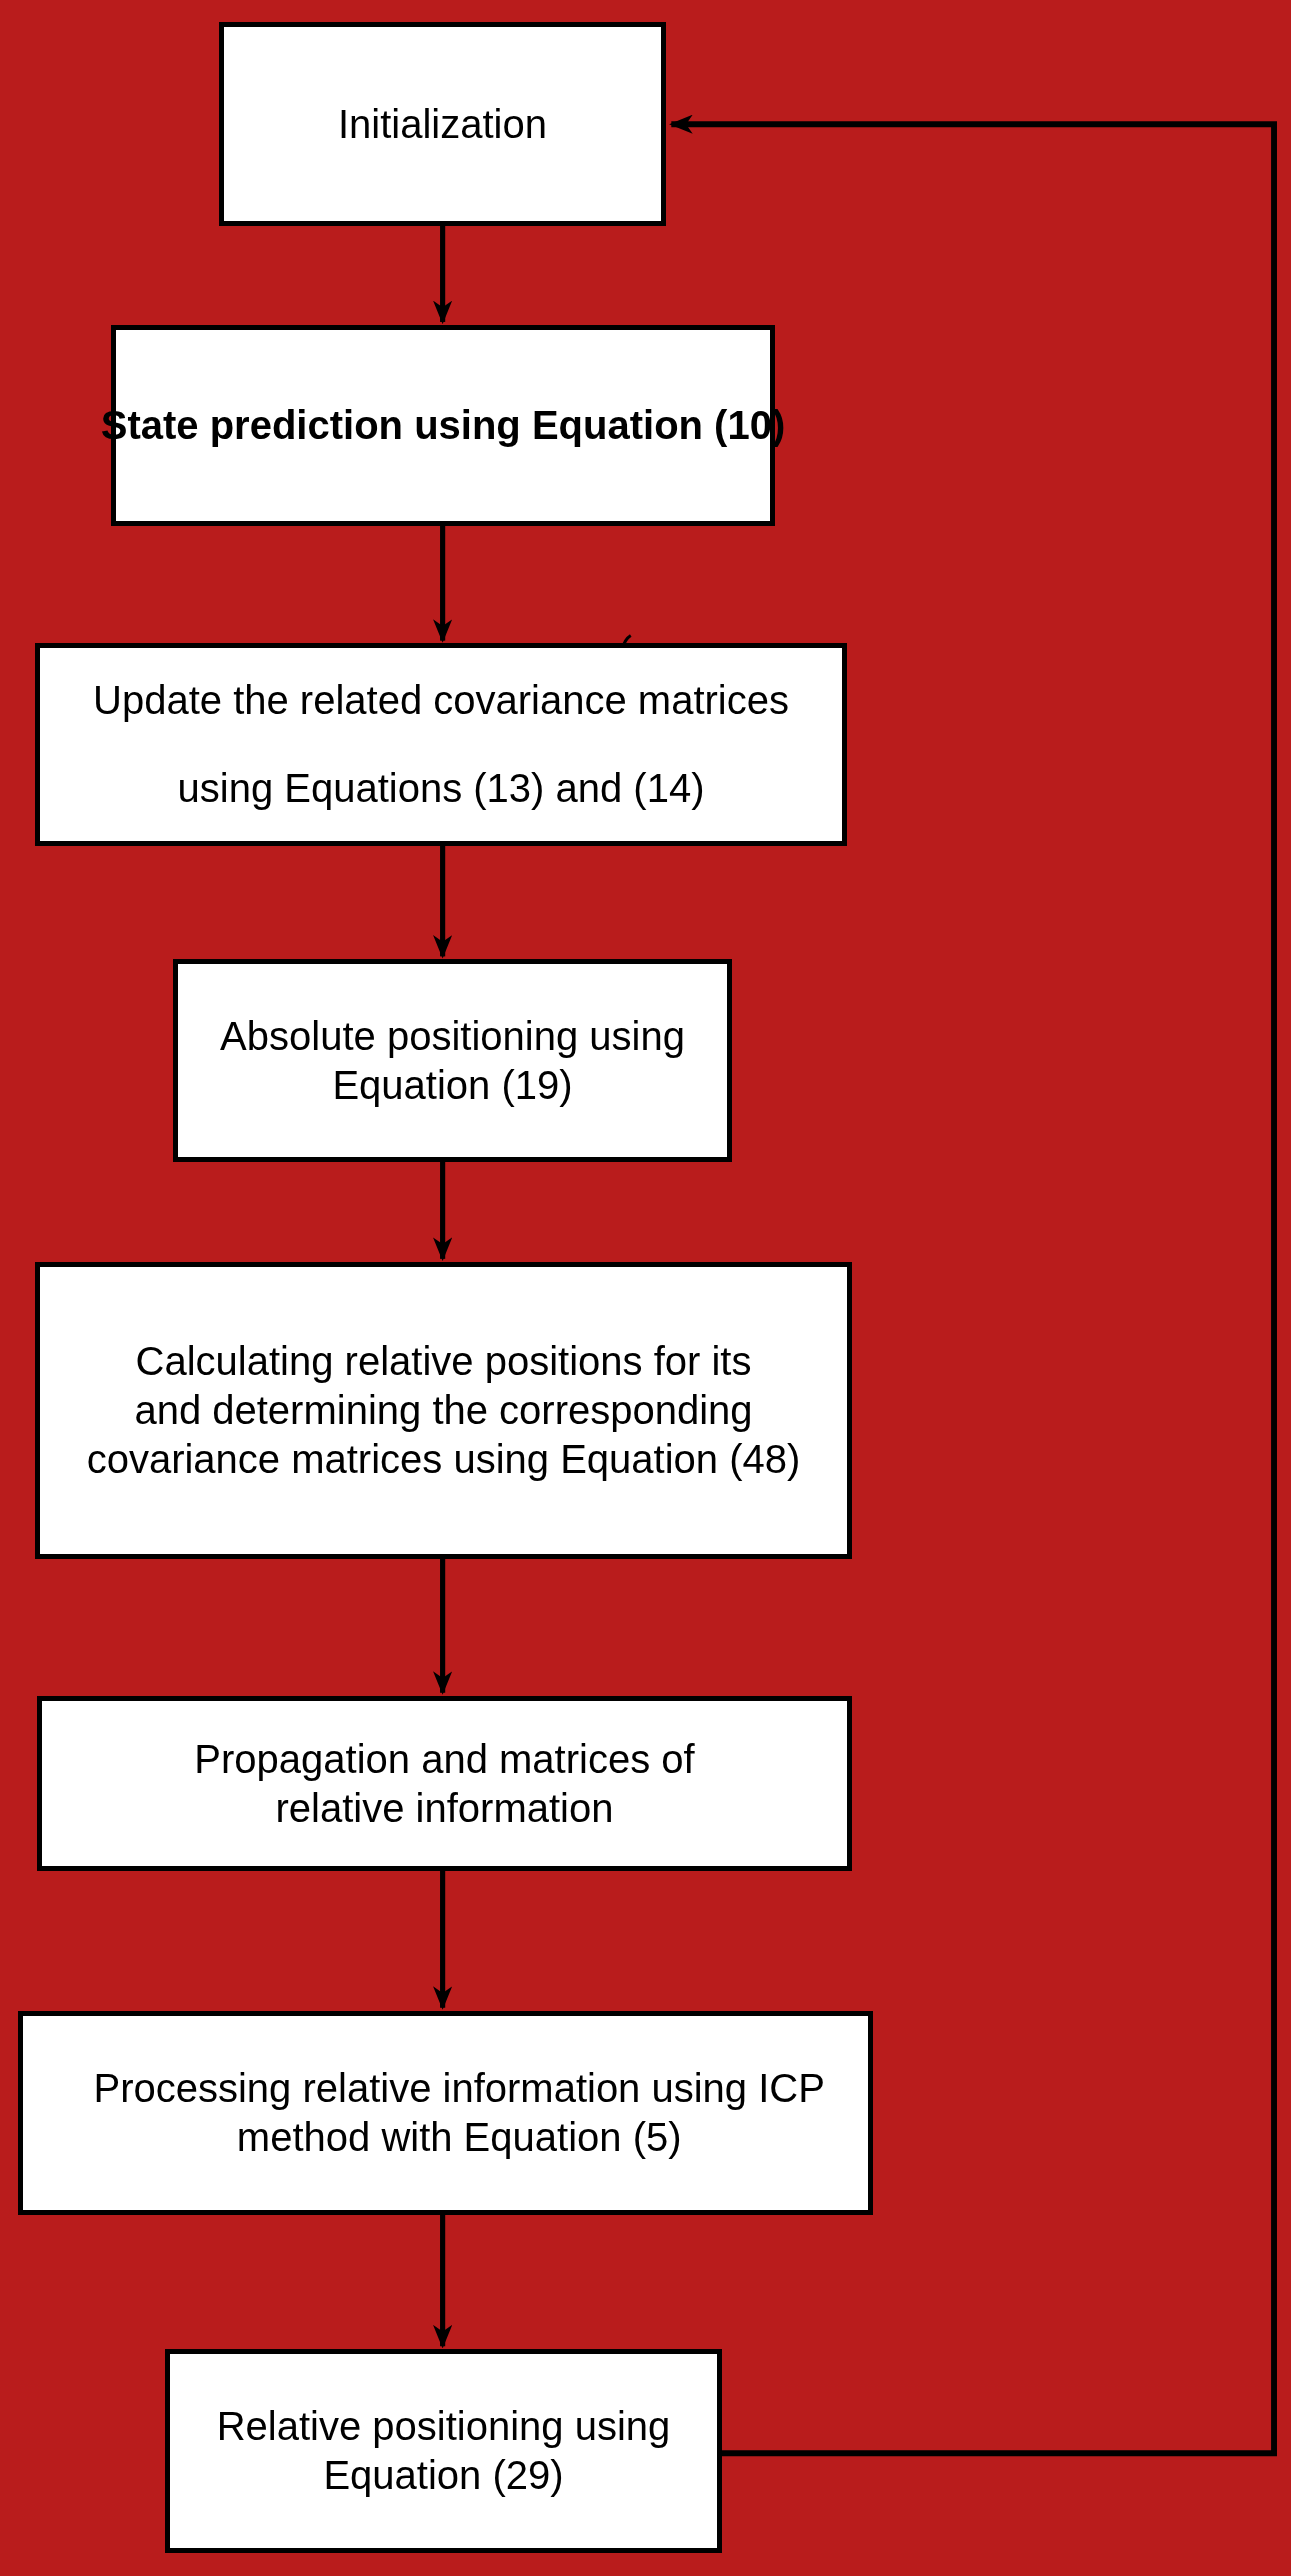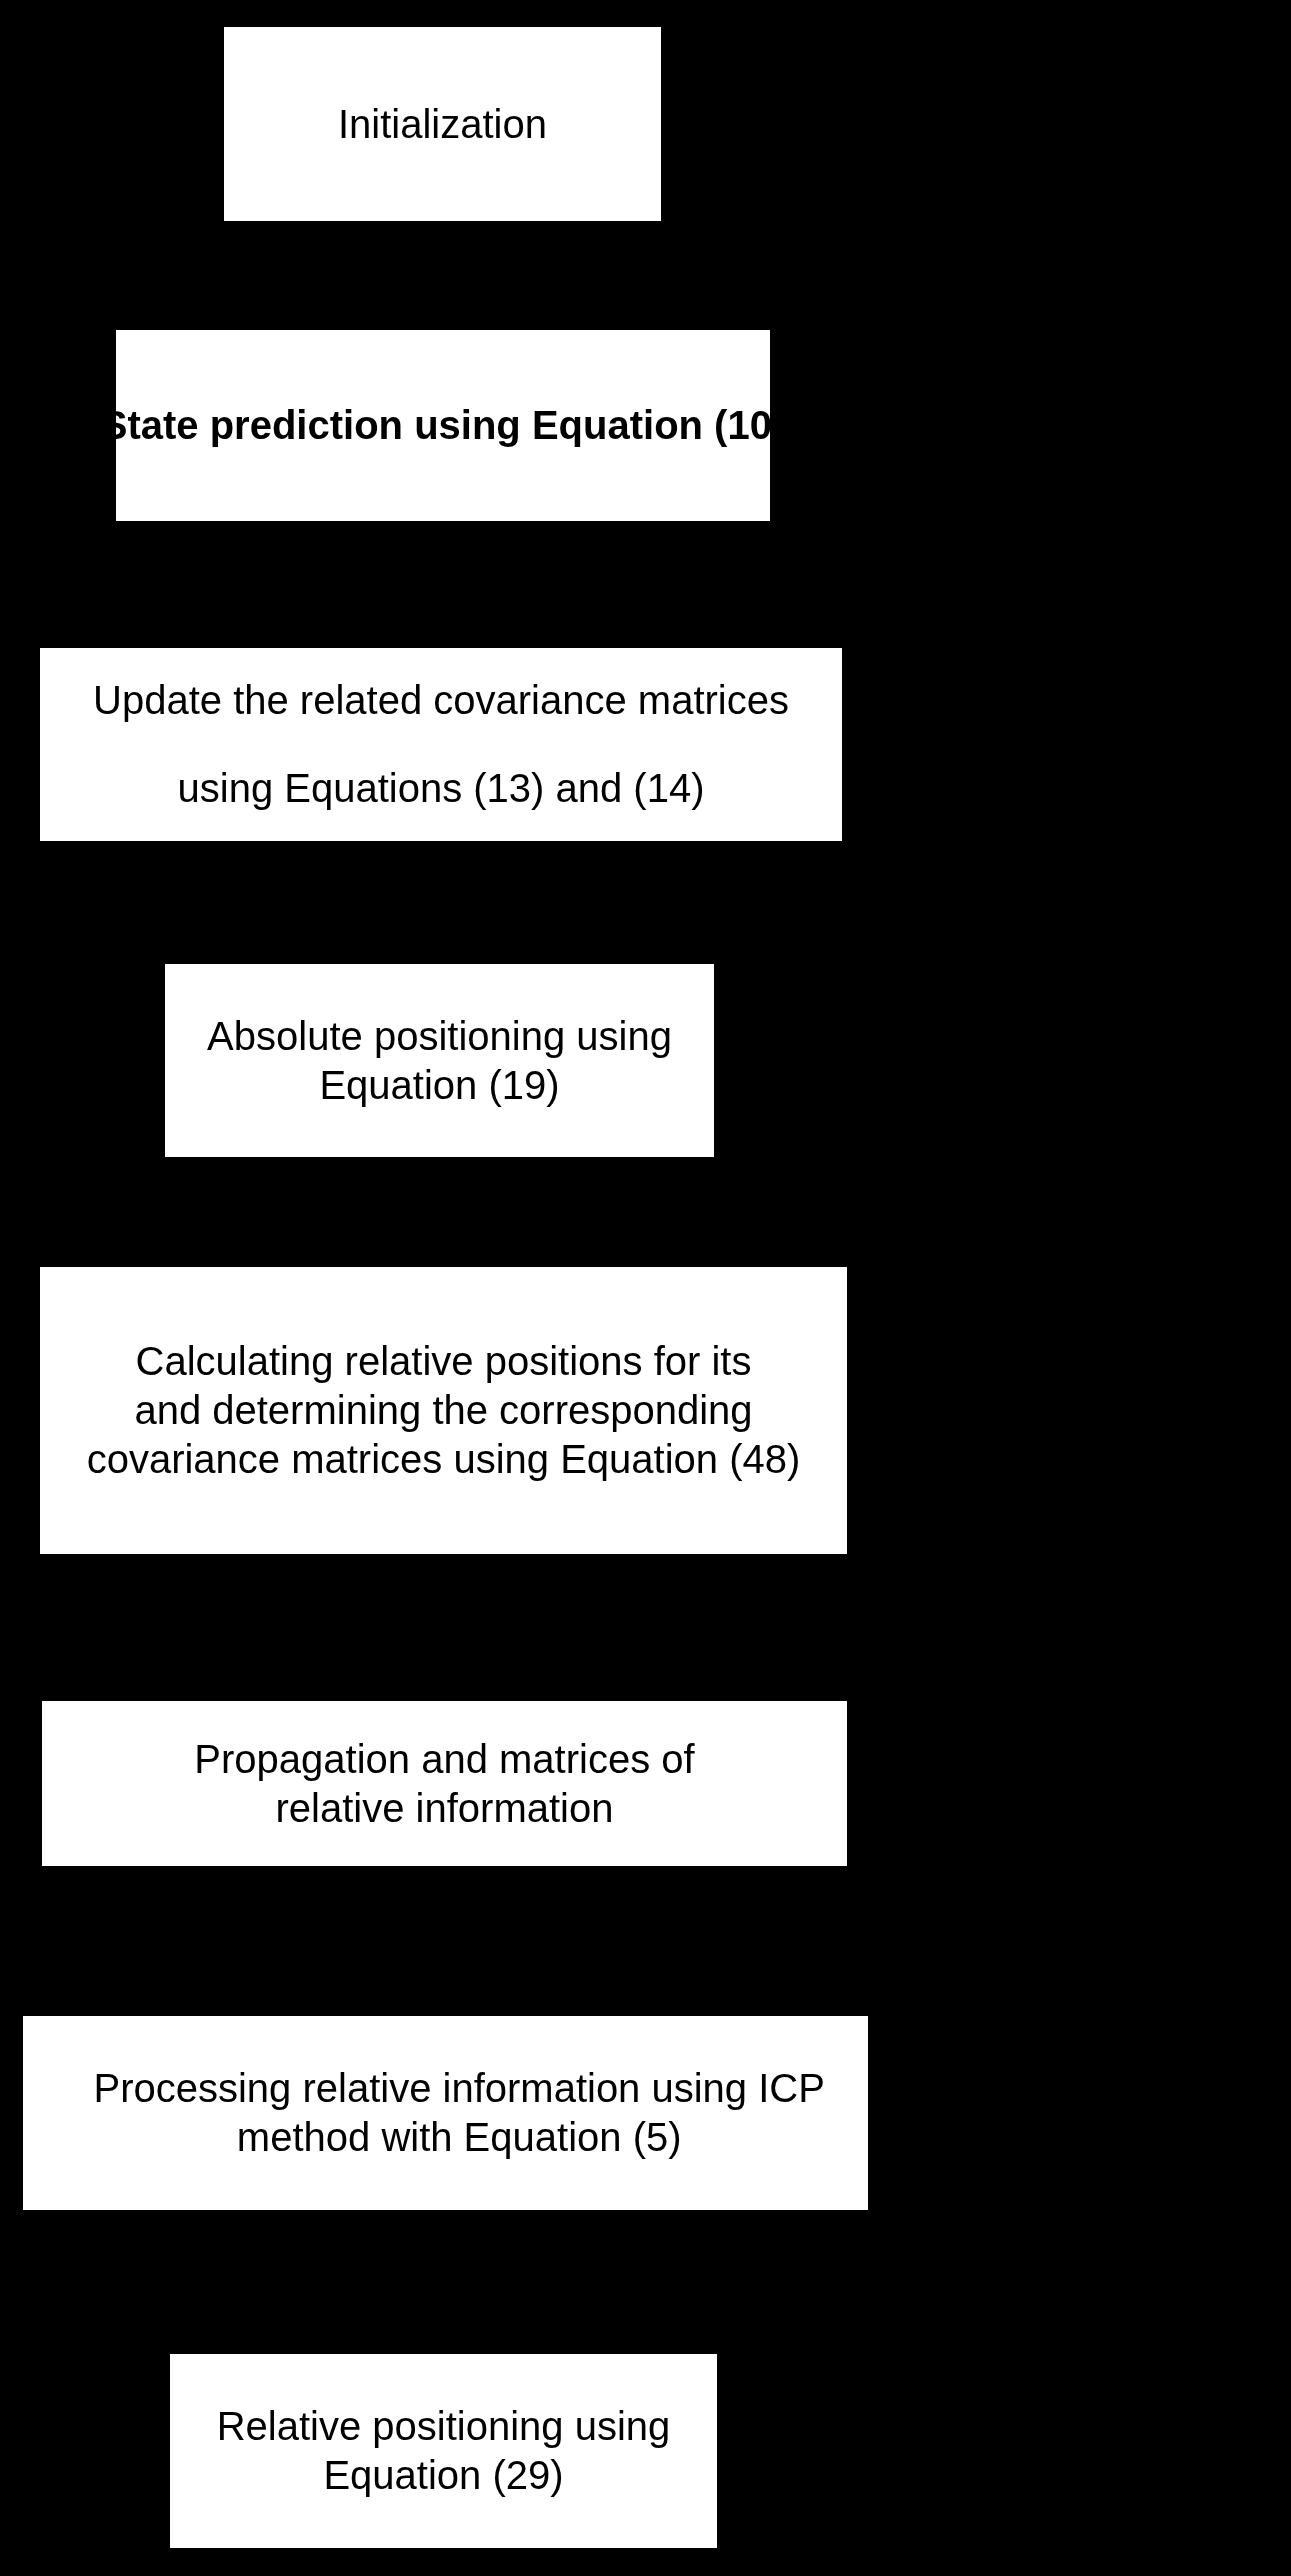--- a/index.html
+++ b/index.html
@@ -1,20 +1,20 @@
 <!DOCTYPE html>
 <html style="font-size:11.8px"><head>
 <meta charset="utf-8">
 <style>
   html, body { margin: 0; padding: 0; background: #ffffff; }
   .canvas {
     position: relative;
     width: 1291px;
     height: 2576px;
-    background: #000000;
+    background: #b91c1c;
     font-family: "Liberation Sans", sans-serif;
     overflow: hidden;
   }
   .edges-layer {
     position: absolute;
     left: 0; top: 0;
     width: 1291px;
     height: 2576px;
   }
   .node {
@@ -28,21 +28,21 @@
     justify-content: center;
     align-items: center;
     text-align: center;
     font-size: 40px;
     line-height: 49px;
     white-space: nowrap;
   }
   .n1 { left: 219px; top:   22px; width:  447px; height: 204px; }
   .n2 { left: 111px; top:  325px; width:  664px; height: 201px; font-weight: bold; }
   .n3 { left:  35px; top:  643px; width: 812px; height: 203px; gap: 39px; }
-  .n4 { left: 160px; top: 959px; width:  559px; height: 203px; }
+  .n4 { left: 173px; top: 959px; width:  559px; height: 203px; }
   .n5 { left:  35px; top: 1262px; width: 817px; height: 297px; }
   .n6 { left:  37px; top: 1696px; width: 815px; height: 175px; }
   .n7 { left:  17.7px; top: 2011px; width: 855px; height: 204px; padding-left: 28px; }
   .n8 { left: 165px; top: 2349px; width:  557px; height: 204px; }
 </style>
 </head>
 <body>
 
 <div class="canvas">
 

